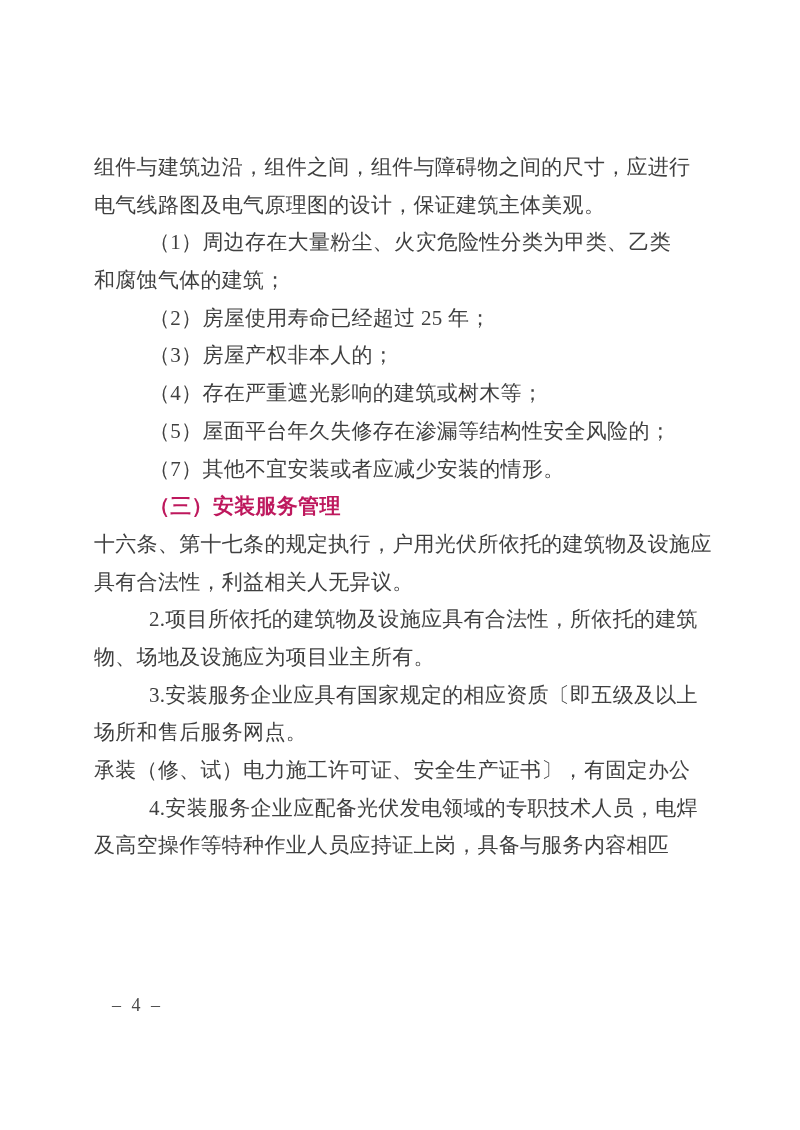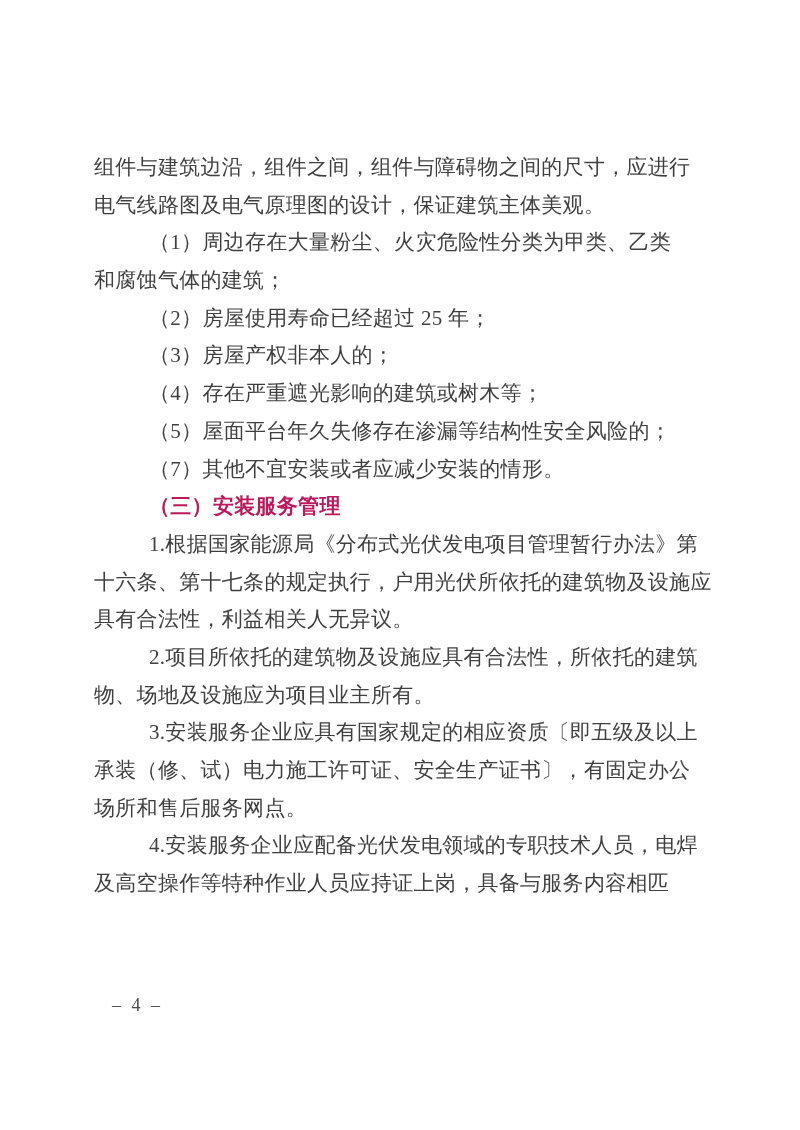--- a/index.html
+++ b/index.html
@@ -62,25 +62,24 @@
       <div class="line">组件与建筑边沿，组件之间，组件与障碍物之间的尺寸，应进行</div>
       <div class="line">电气线路图及电气原理图的设计，保证建筑主体美观。</div>
       <div class="line indent">（1）周边存在大量粉尘、火灾危险性分类为甲类、乙类</div>
       <div class="line">和腐蚀气体的建筑；</div>
       <div class="line indent">（2）房屋使用寿命已经超过 25 年；</div>
       <div class="line indent">（3）房屋产权非本人的；</div>
       <div class="line indent">（4）存在严重遮光影响的建筑或树木等；</div>
       <div class="line indent">（5）屋面平台年久失修存在渗漏等结构性安全风险的；</div>
       <div class="line indent">（7）其他不宜安装或者应减少安装的情形。</div>
       <div class="line indent bold">（三）安装服务管理</div>
-      <div class="line indent">1.根据国家能源局《分布式光伏发电项目管理暂行办法》第</div>
       <div class="line">十六条、第十七条的规定执行，户用光伏所依托的建筑物及设施应</div>
       <div class="line">具有合法性，利益相关人无异议。</div>
       <div class="line indent">2.项目所依托的建筑物及设施应具有合法性，所依托的建筑</div>
       <div class="line">物、场地及设施应为项目业主所有。</div>
       <div class="line indent">3.安装服务企业应具有国家规定的相应资质〔即五级及以上</div>
+      <div class="line">场所和售后服务网点。</div>
       <div class="line">承装（修、试）电力施工许可证、安全生产证书〕，有固定办公</div>
-      <div class="line">场所和售后服务网点。</div>
       <div class="line indent">4.安装服务企业应配备光伏发电领域的专职技术人员，电焊</div>
       <div class="line">及高空操作等特种作业人员应持证上岗，具备与服务内容相匹</div>
     </div>
   <div class="page-footer">– 4 –</div>
 </div>
 
 </body></html>

